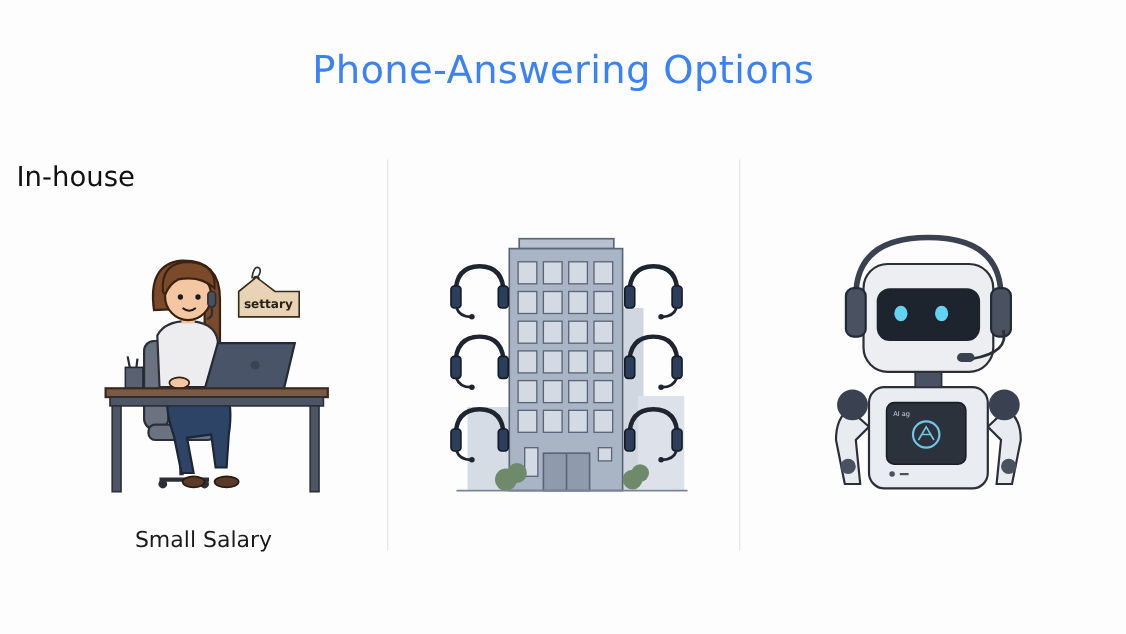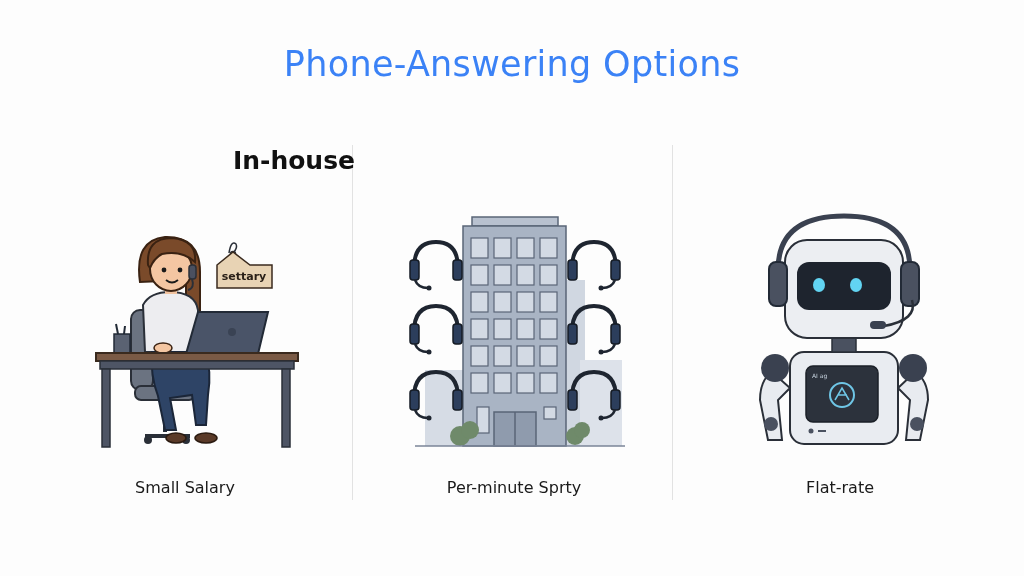--- a/index.html
+++ b/index.html
@@ -14,25 +14,25 @@
     position: absolute; left: 0; right: 0; top: 44px;
     text-align: center; font-size: 35px; font-weight: 500;
     letter-spacing: 0.3px; color: #3b82f6;
   }
   .col { position: absolute; top: 0; width: 340px; height: 576px; }
   .col-1 { left: 15px; }
   .col-2 { left: 344px; }
   .col-3 { left: 670px; }
   .col-head {
     position: absolute; top: 146px; left: 0; right: 0;
-    text-align: right; font-size: 25px; font-weight: 700; color: #111;
+    text-align: left; font-size: 25px; font-weight: 400; color: #111;
   }
   .col-foot {
     position: absolute; top: 478px; left: 0; right: 0;
-    text-align: center; font-size: 16px; color: #1a1a1a;
+    text-align: center; font-size: 20px; color: #1a1a1a;
   }
   .illus { position: absolute; left: 0; top: 0; }
   .divider {
     position: absolute; top: 145px; height: 355px; width: 1px;
     background: #e2e2e2;
   }
   .div-1 { left: 352px; }
   .div-2 { left: 672px; }
 </style>
 </head>
@@ -170,21 +170,20 @@
     <g transform="translate(620,238) scale(-1,1)">
         <use href="#hs"></use>
       </g>
     <g transform="translate(620,302) scale(-1,1)">
         <use href="#hs"></use>
       </g>
     <g transform="translate(620,368) scale(-1,1)">
         <use href="#hs"></use>
       </g>
   </svg>
-  <div class="col-foot">Per-minute Sprty</div>
 </div>
 
 <div class="col col-3">
   <svg class="illus" width="340" height="576" viewBox="670 0 340 576">
     <g>
 
       <path d="M778 270 Q778 216 844 216 Q910 216 910 270" fill="none" stroke="#3a4150" stroke-width="5"></path>
 
       <path d="M772 372 Q760 380 760 400 L768 440 L782 440 L778 400 L790 388 Z" fill="#e8ebf0" stroke="#2a2f38" stroke-width="2"></path>
       <path d="M915 372 Q928 380 928 400 L920 440 L906 440 L910 400 L898 388 Z" fill="#e8ebf0" stroke="#2a2f38" stroke-width="2"></path>
@@ -208,14 +207,13 @@
       <ellipse cx="819" cy="285" rx="6" ry="7" fill="#62d4f2"></ellipse>
       <ellipse cx="856" cy="285" rx="6" ry="7" fill="#62d4f2"></ellipse>
 
       <rect x="769" y="262" width="18" height="44" rx="7" fill="#4a5160" stroke="#222a36" stroke-width="2"></rect>
       <rect x="901" y="262" width="18" height="44" rx="7" fill="#4a5160" stroke="#222a36" stroke-width="2"></rect>
 
       <path d="M912 300 Q918 320 884 326" fill="none" stroke="#2a2f38" stroke-width="2.5"></path>
       <rect x="870" y="321" width="16" height="8" rx="4" fill="#3a4150"></rect>
     </g>
   </svg>
-  <div class="col-foot">Flat-rate</div>
 </div>
 
 </body></html>

